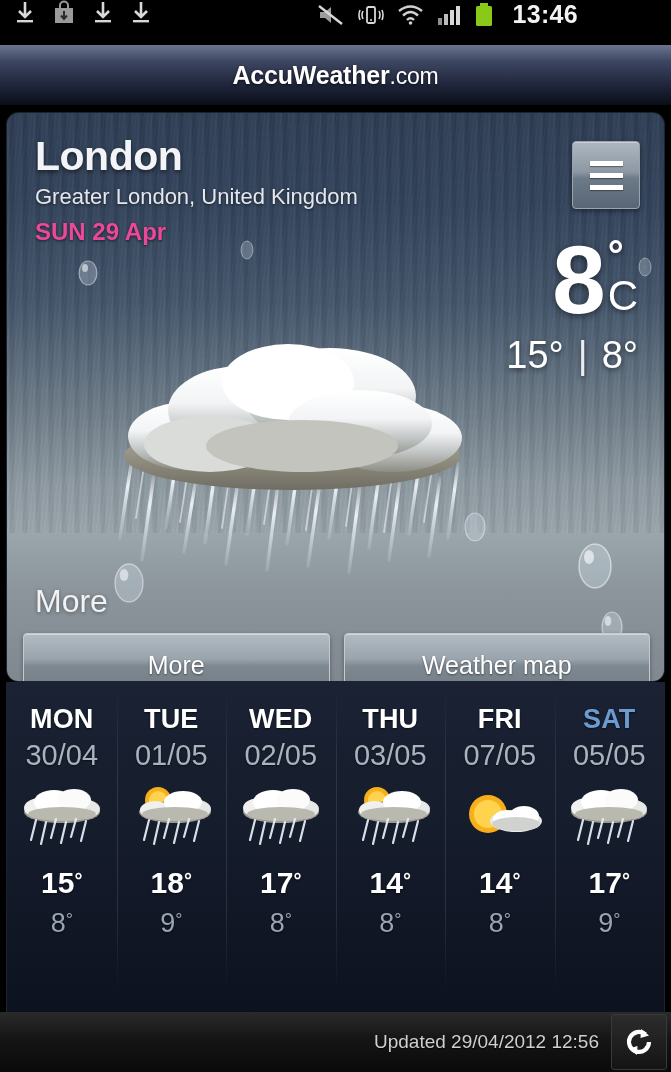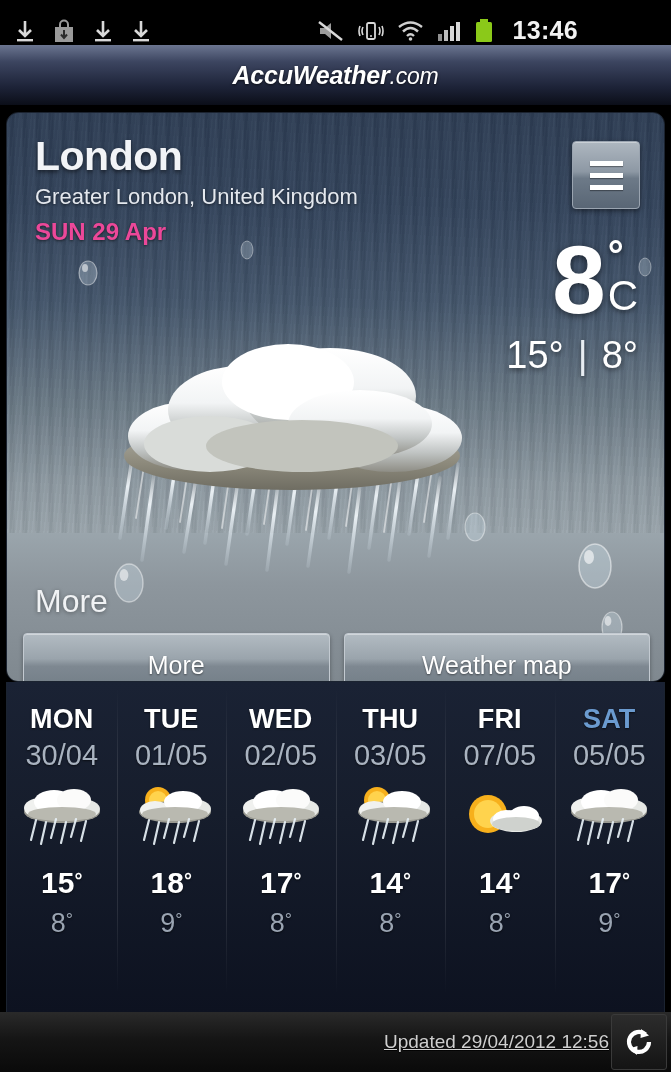--- a/index.html
+++ b/index.html
@@ -10,39 +10,39 @@
     font-family: "Liberation Sans", sans-serif;
     overflow: hidden;
     position: relative;
   }
 
   
   #status-bar {
     position: absolute; top: 0; left: 0;
     width: 592px; height: 45px;
     background: #000;
-    display: flex; align-items: flex-end;
+    display: flex; align-items: flex-start;
     padding: 0 14px;
   }
   #status-left { display: flex; align-items: center; gap: 16px; }
   #status-right { margin-left: auto; display: flex; align-items: center; gap: 13px; }
 
   .sb-icon { display: block; }
 
   #status-clock {
     color: #f2f2f2; font-size: 25px; font-weight: bold;
     letter-spacing: 0.3px; margin-left: 6px;
   }
 
   
   #title-bar {
     position: absolute; top: 45px; left: 0;
     width: 671px; height: 60px;
     background: linear-gradient(to bottom, #6b7590 0%, #3c4560 28%, #1d2338 70%, #0b0e18 100%);
-    display: flex; align-items: center; justify-content: center; font-style: italic;
+    display: flex; align-items: center; justify-content: center;
   }
   #app-title {
     color: #ffffff; font-size: 25px; font-weight: bold;
     text-shadow: 0 1px 3px rgba(0,0,0,.7);
     letter-spacing: -0.2px;
   }
   #app-title .tld { font-weight: normal; font-size: 23px; }
 
   
   #weather-card {
@@ -209,23 +209,22 @@
 
   
   #bottom-bar {
     position: absolute; bottom: 0; left: 0;
     width: 671px; height: 60px;
     background: linear-gradient(to bottom, #2a2a2a 0%, #151515 45%, #0a0a0a 100%);
     display: flex; align-items: center; justify-content: flex-end;
     padding-right: 0;
   }
   #updated-text {
-    color: #cfcfcf; font-size: 19px; margin-right: 2px;
+    color: #cfcfcf; font-size: 19px; margin-right: 12px;
     text-shadow: 0 1px 1px rgba(0,0,0,.8);
-    text-decoration: underline;
   }
   #refresh-button {
     width: 56px; height: 56px; margin-right: 4px;
     background: linear-gradient(to bottom, #2c2c2c 0%, #141414 100%);
     border: 1px solid #3a3a3a; border-radius: 3px;
     display: flex; align-items: center; justify-content: center;
   }
 </style>
 </head>
 <body>

